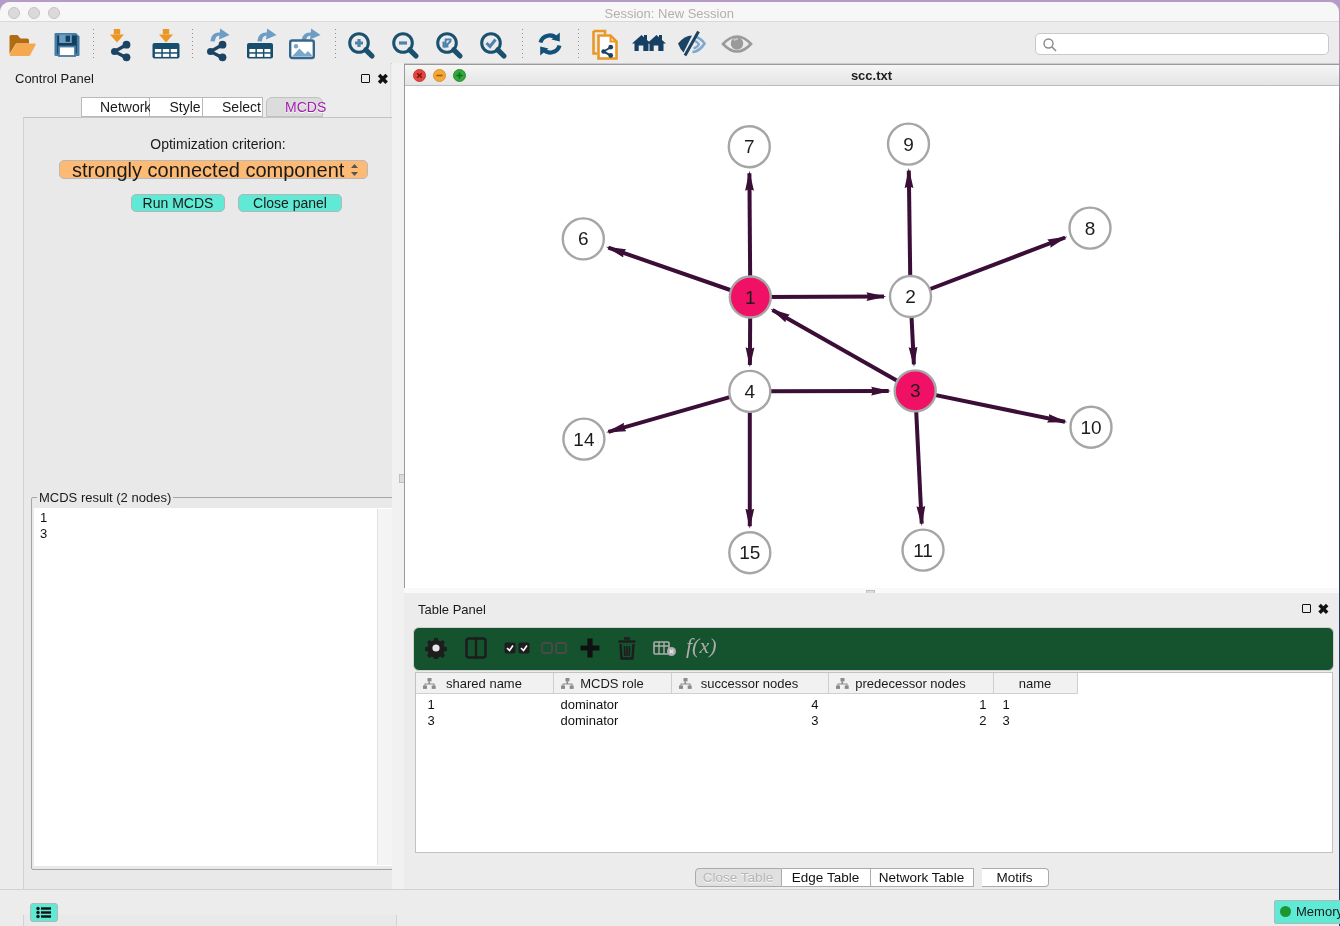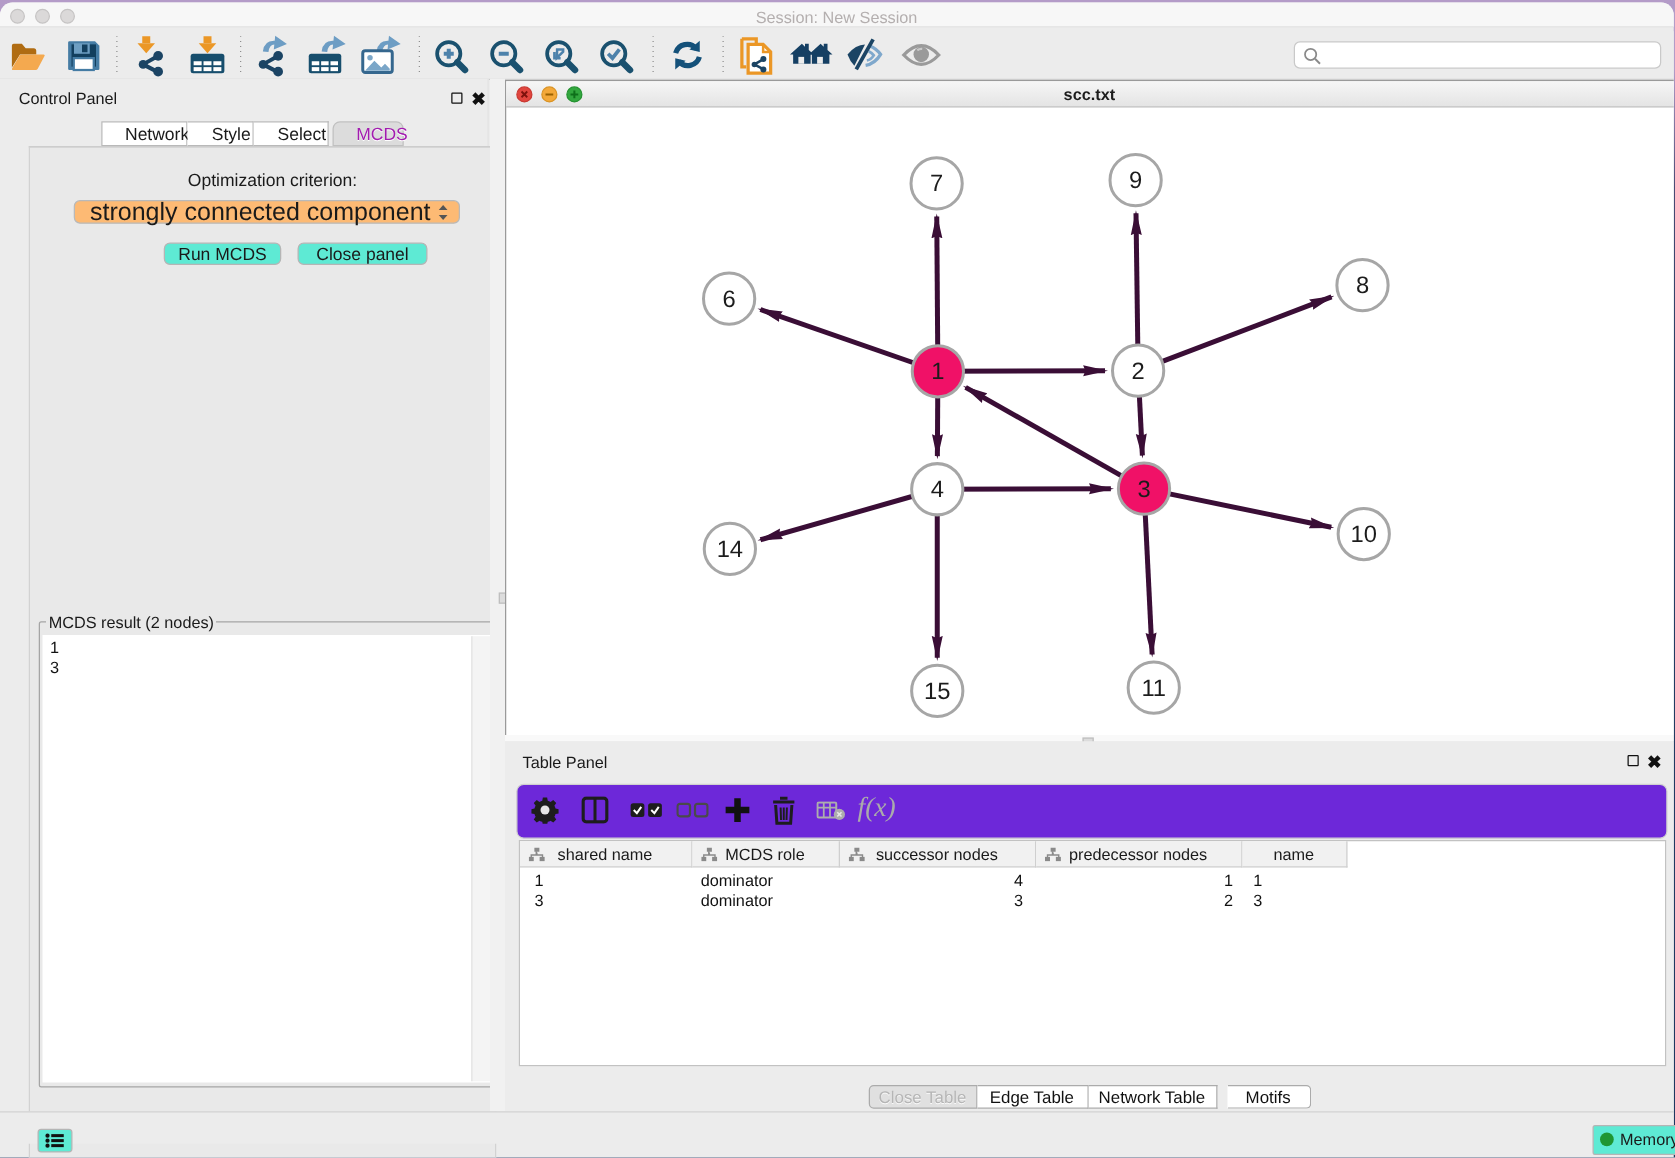--- a/index.html
+++ b/index.html
@@ -47,21 +47,21 @@
               font-size:13px; color:#1d1d1d; text-align:center; line-height:21px; font-weight:bold; }
   .dot { position:absolute; top:4px; width:13px; height:13px; border-radius:50%; }
   
   .vhandle { position:absolute; left:399px; top:472px; width:6px; height:9px;
              background:#dcdcdc; border:1px solid #bfbfbf; }
   .hhandle { position:absolute; left:866px; top:588px; width:9px; height:6px;
              background:#dcdcdc; border:1px solid #bfbfbf; }
   
   .tablepanel { position:absolute; left:403.5px; top:591px; width:935px; height:296px; background:#ececec; }
   .tp-toolbar { position:absolute; left:9.5px; top:34px; width:921px; height:44px; border-radius:6px;
-                background:#6d28d9; border:1px solid #d0d0d0; }
+                background:#14532d; border:1px solid #d0d0d0; }
   .tp-table { position:absolute; left:11px; top:79px; width:918px; height:181px;
               background:#fff; border:1px solid #c2c2c2; }
   .th-cell { position:absolute; top:0; height:21px; background:#f1f1f1;
              border-right:1px solid #cfcfcf; border-bottom:1px solid #cfcfcf;
              font-size:13px; color:#1a1a1a; text-align:center; line-height:21px; }
   .td { position:absolute; font-size:13px; color:#111; height:16px; line-height:16px; }
   .btab { position:absolute; top:275px; height:19px; background:#fff; border:1px solid #ababab;
           font-size:13.5px; color:#111; text-align:center; line-height:18px; }
   
   .statusbar { position:absolute; left:0; top:887px; width:100%; height:26px;

